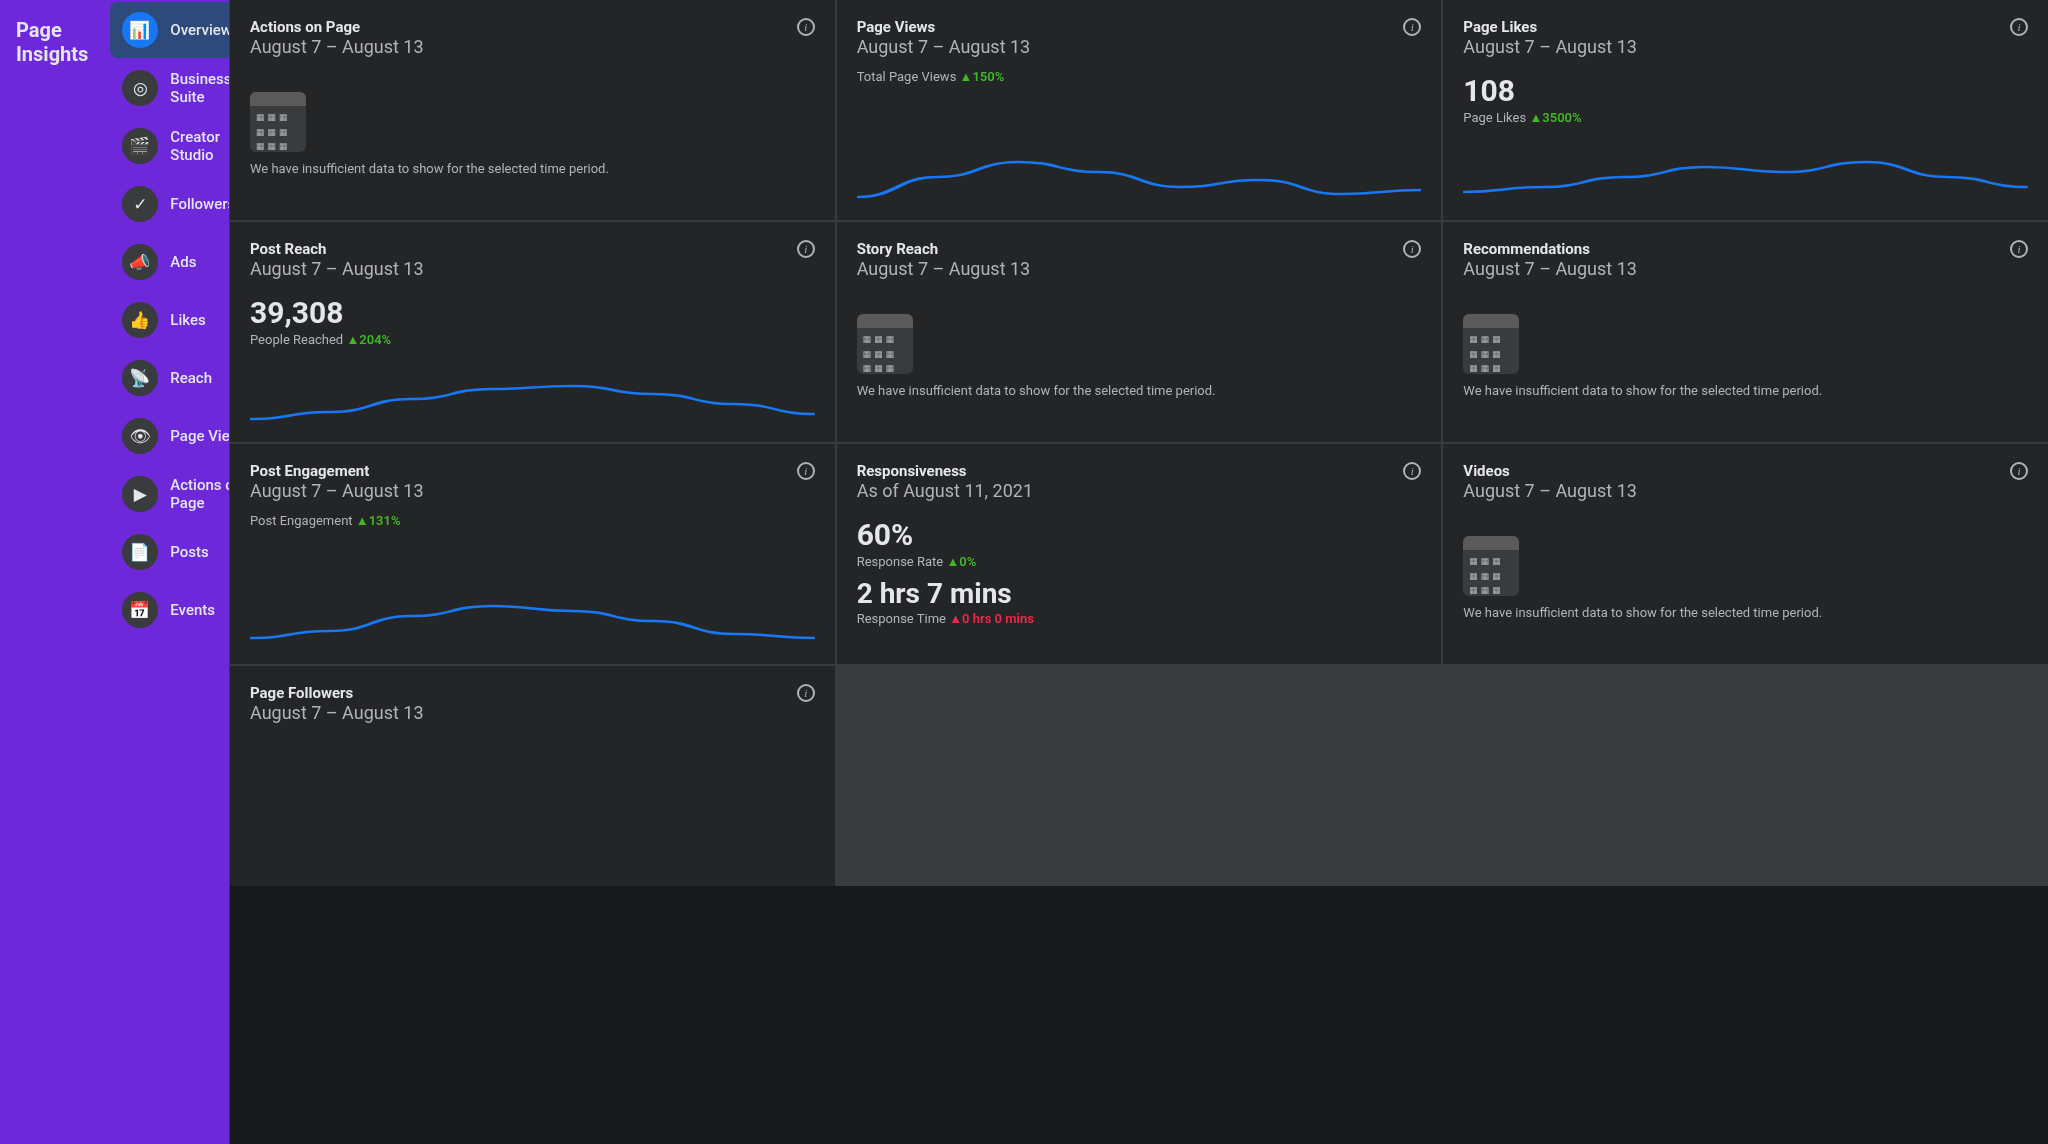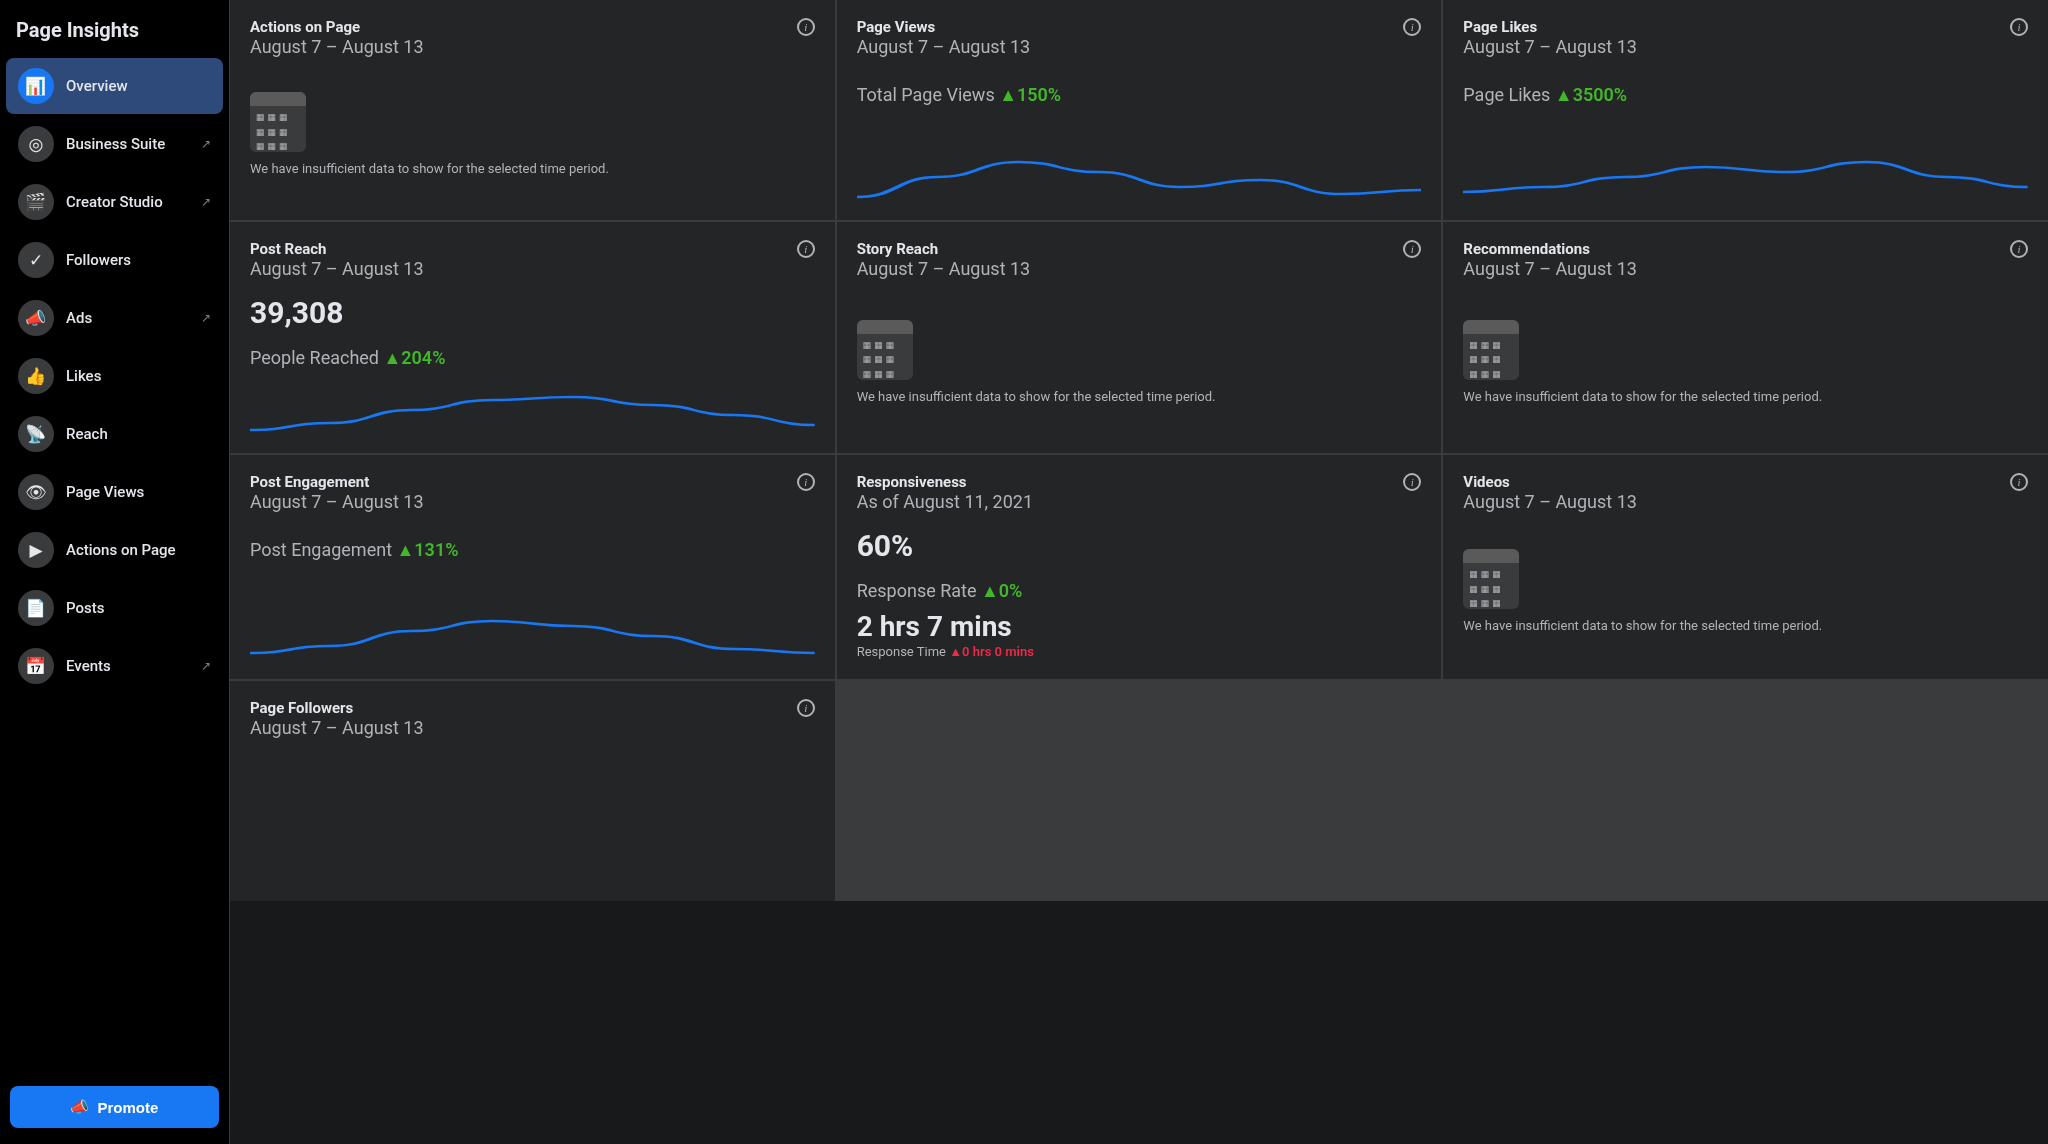--- a/index.html
+++ b/index.html
@@ -9,23 +9,23 @@
       font-family: -apple-system, BlinkMacSystemFont, 'Segoe UI', Roboto, Arial, sans-serif;
       display: flex;
       height: 100vh;
       overflow: hidden;
     }
 
     
     .sidebar {
       width: 230px;
       min-width: 230px;
-      background: #000000;
-      display: flex;
-      flex-direction: column;
+      background: #6d28d9;
+      display: flex;
+      flex-direction: row;
       height: 100vh;
       overflow-y: auto;
       border-right: 1px solid #3a3b3c;
     }
     .sidebar-title {
       font-size: 20px;
       font-weight: 700;
       color: #e4e6eb;
       padding: 18px 16px 14px 16px;
     }
@@ -141,24 +141,23 @@
       font-style: italic;
       font-family: Georgia, serif;
     }
     .metric-value {
       font-size: 30px;
       font-weight: 700;
       color: #e4e6eb;
       margin: 4px 0 2px 0;
     }
     .metric-sub {
-      font-size: 18px;
+      font-size: 13px;
       color: #b0b3b8;
       margin-bottom: 6px;
-      margin-top: 15px;
     }
     .metric-sub .up {
       color: #42b72a;
       font-weight: 600;
     }
 
     .insufficient-msg {
       display: flex;
       flex-direction: column;
       align-items: flex-start;
@@ -333,20 +332,21 @@
   </svg>
     </div>
       <div class="metric-card">
       <div class="metric-header">
         <div>
           <div class="metric-title">Page Likes</div>
           <div class="metric-date">August 7 – August 13</div>
         </div>
         <div class="info-icon">i</div>
       </div>
+      <div class="metric-value">108</div>
       <div class="metric-sub">
         Page Likes <span class="up">▲3500%</span>
       </div>
       <svg class="mini-chart" viewBox="0 0 280 60" preserveAspectRatio="none">
     <path d="M 0,50 C 20,50 20,45 40,45 C 60,45 60,35 80,35 C 100,35 100,25 120,25 C 140,25 140,30 160,30 C 180,30 180,20 200,20 C 220,20 220,35 240,35 C 260,35 260,45 280,45" fill="none" stroke="#1877f2" stroke-width="2.5" stroke-linejoin="round"></path>
   </svg>
     </div>
       <div class="metric-card">
       <div class="metric-header">
         <div>

